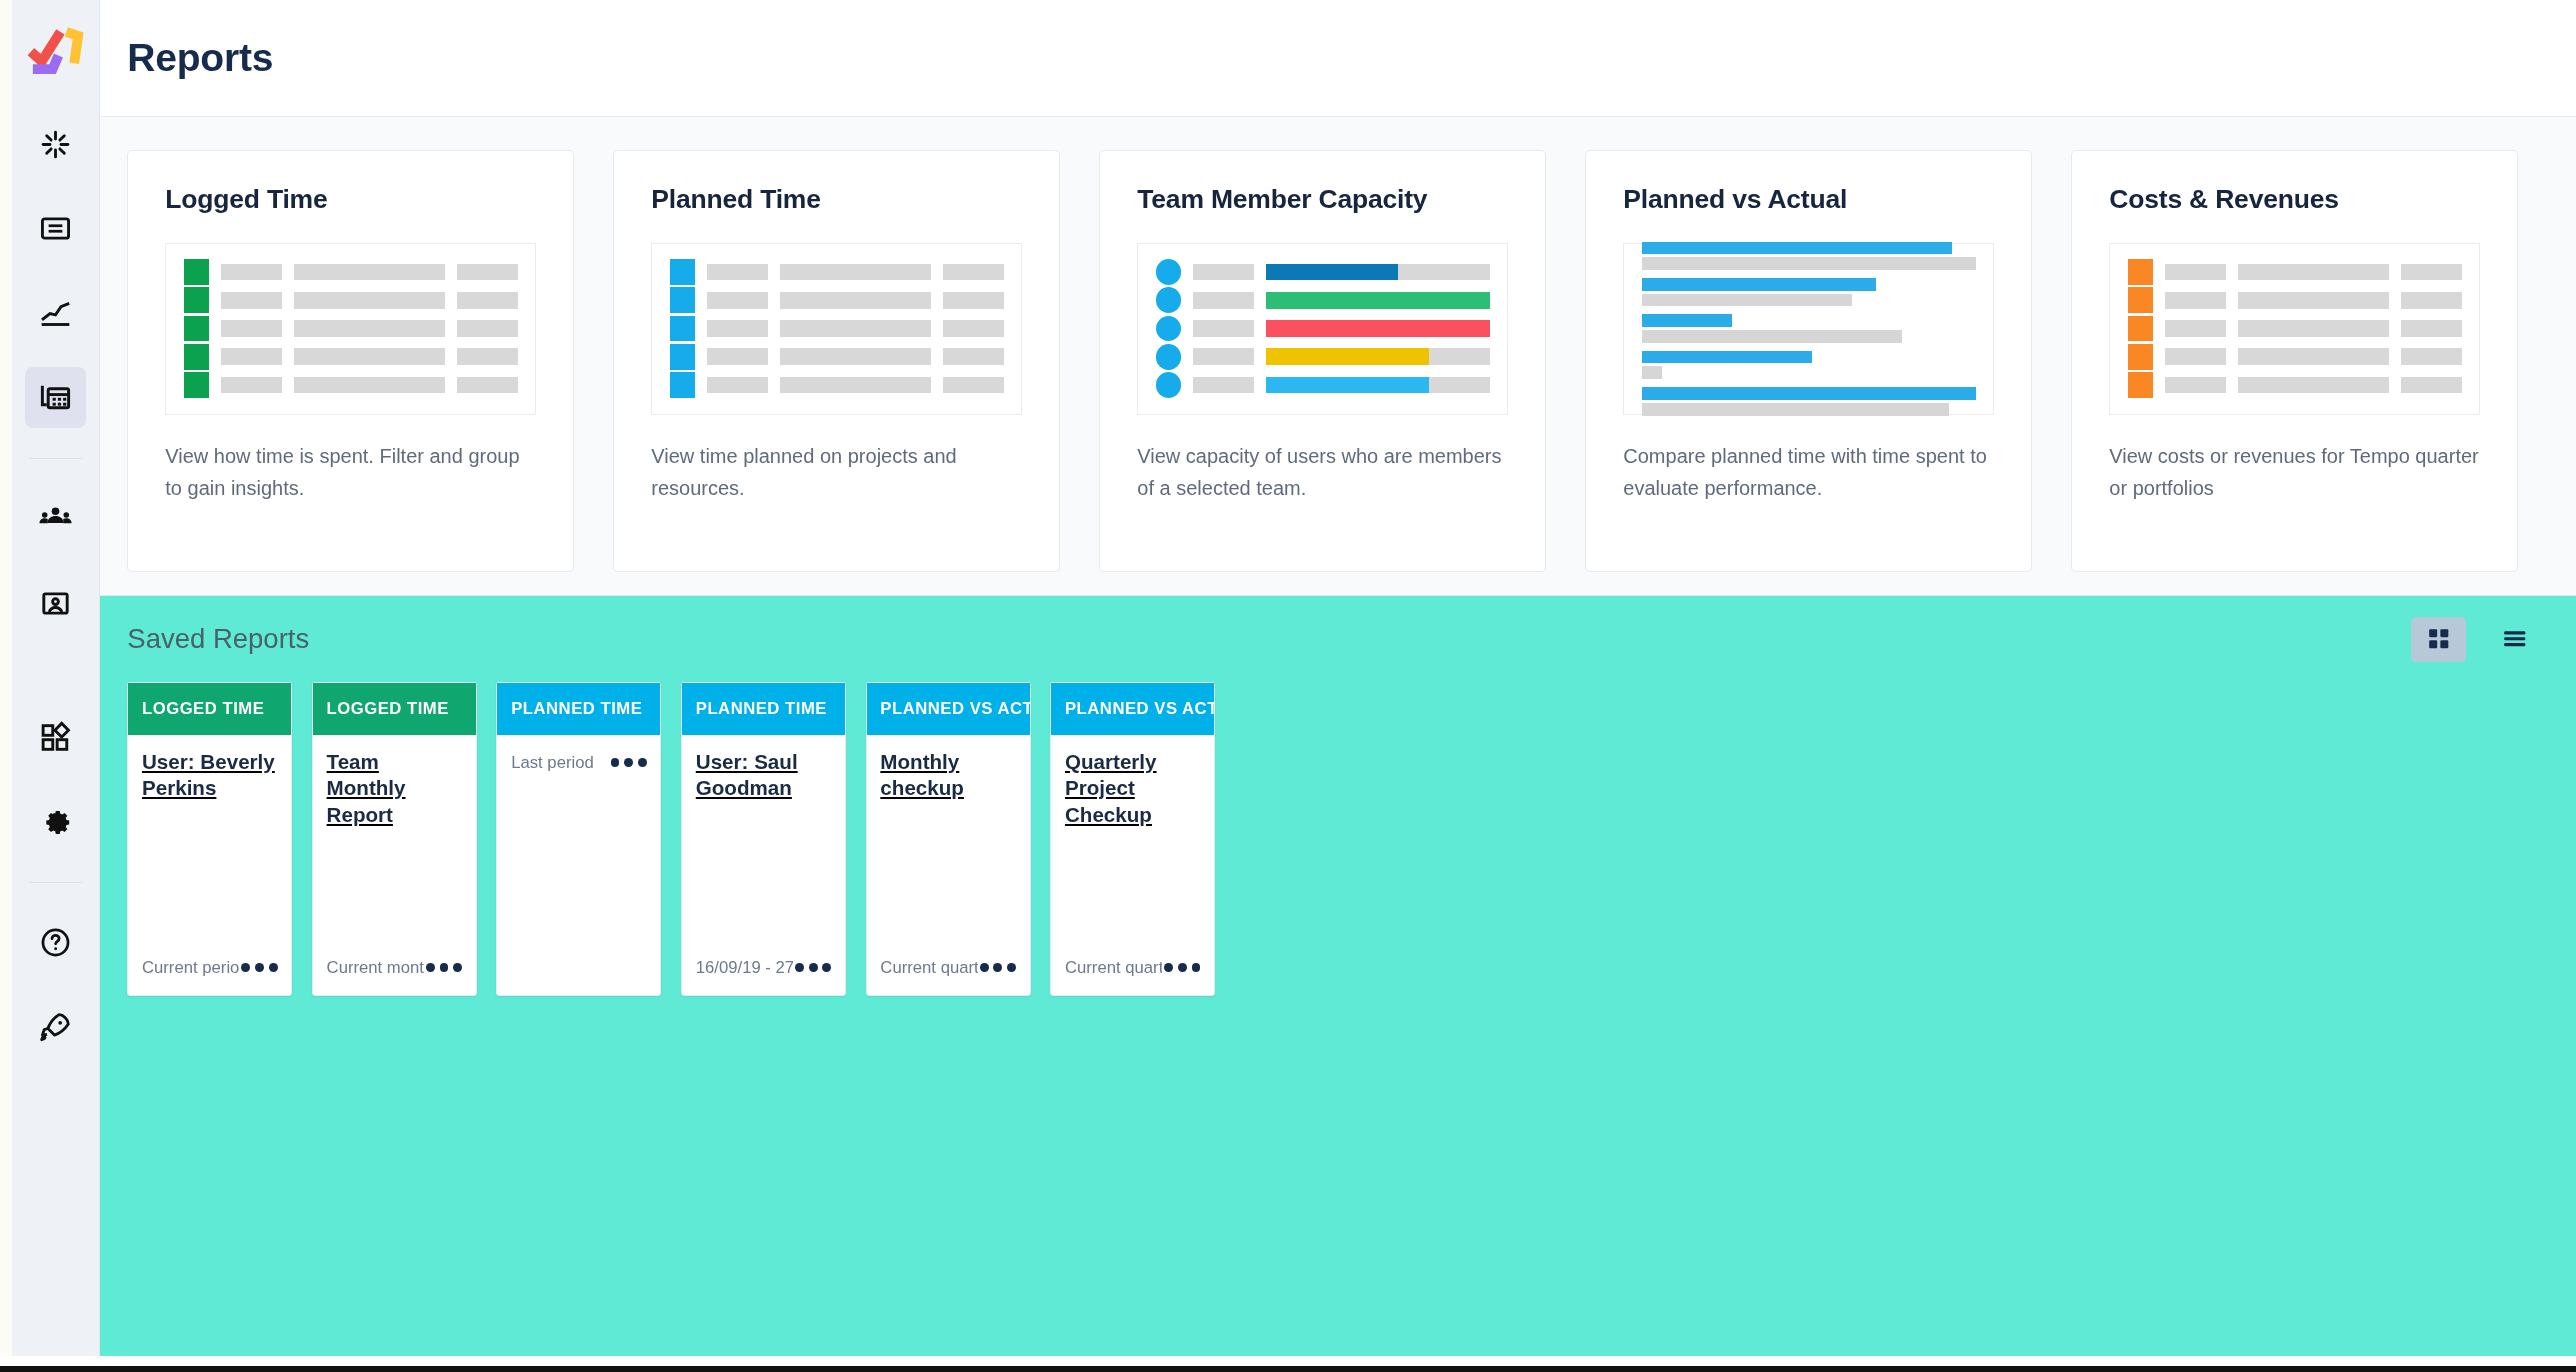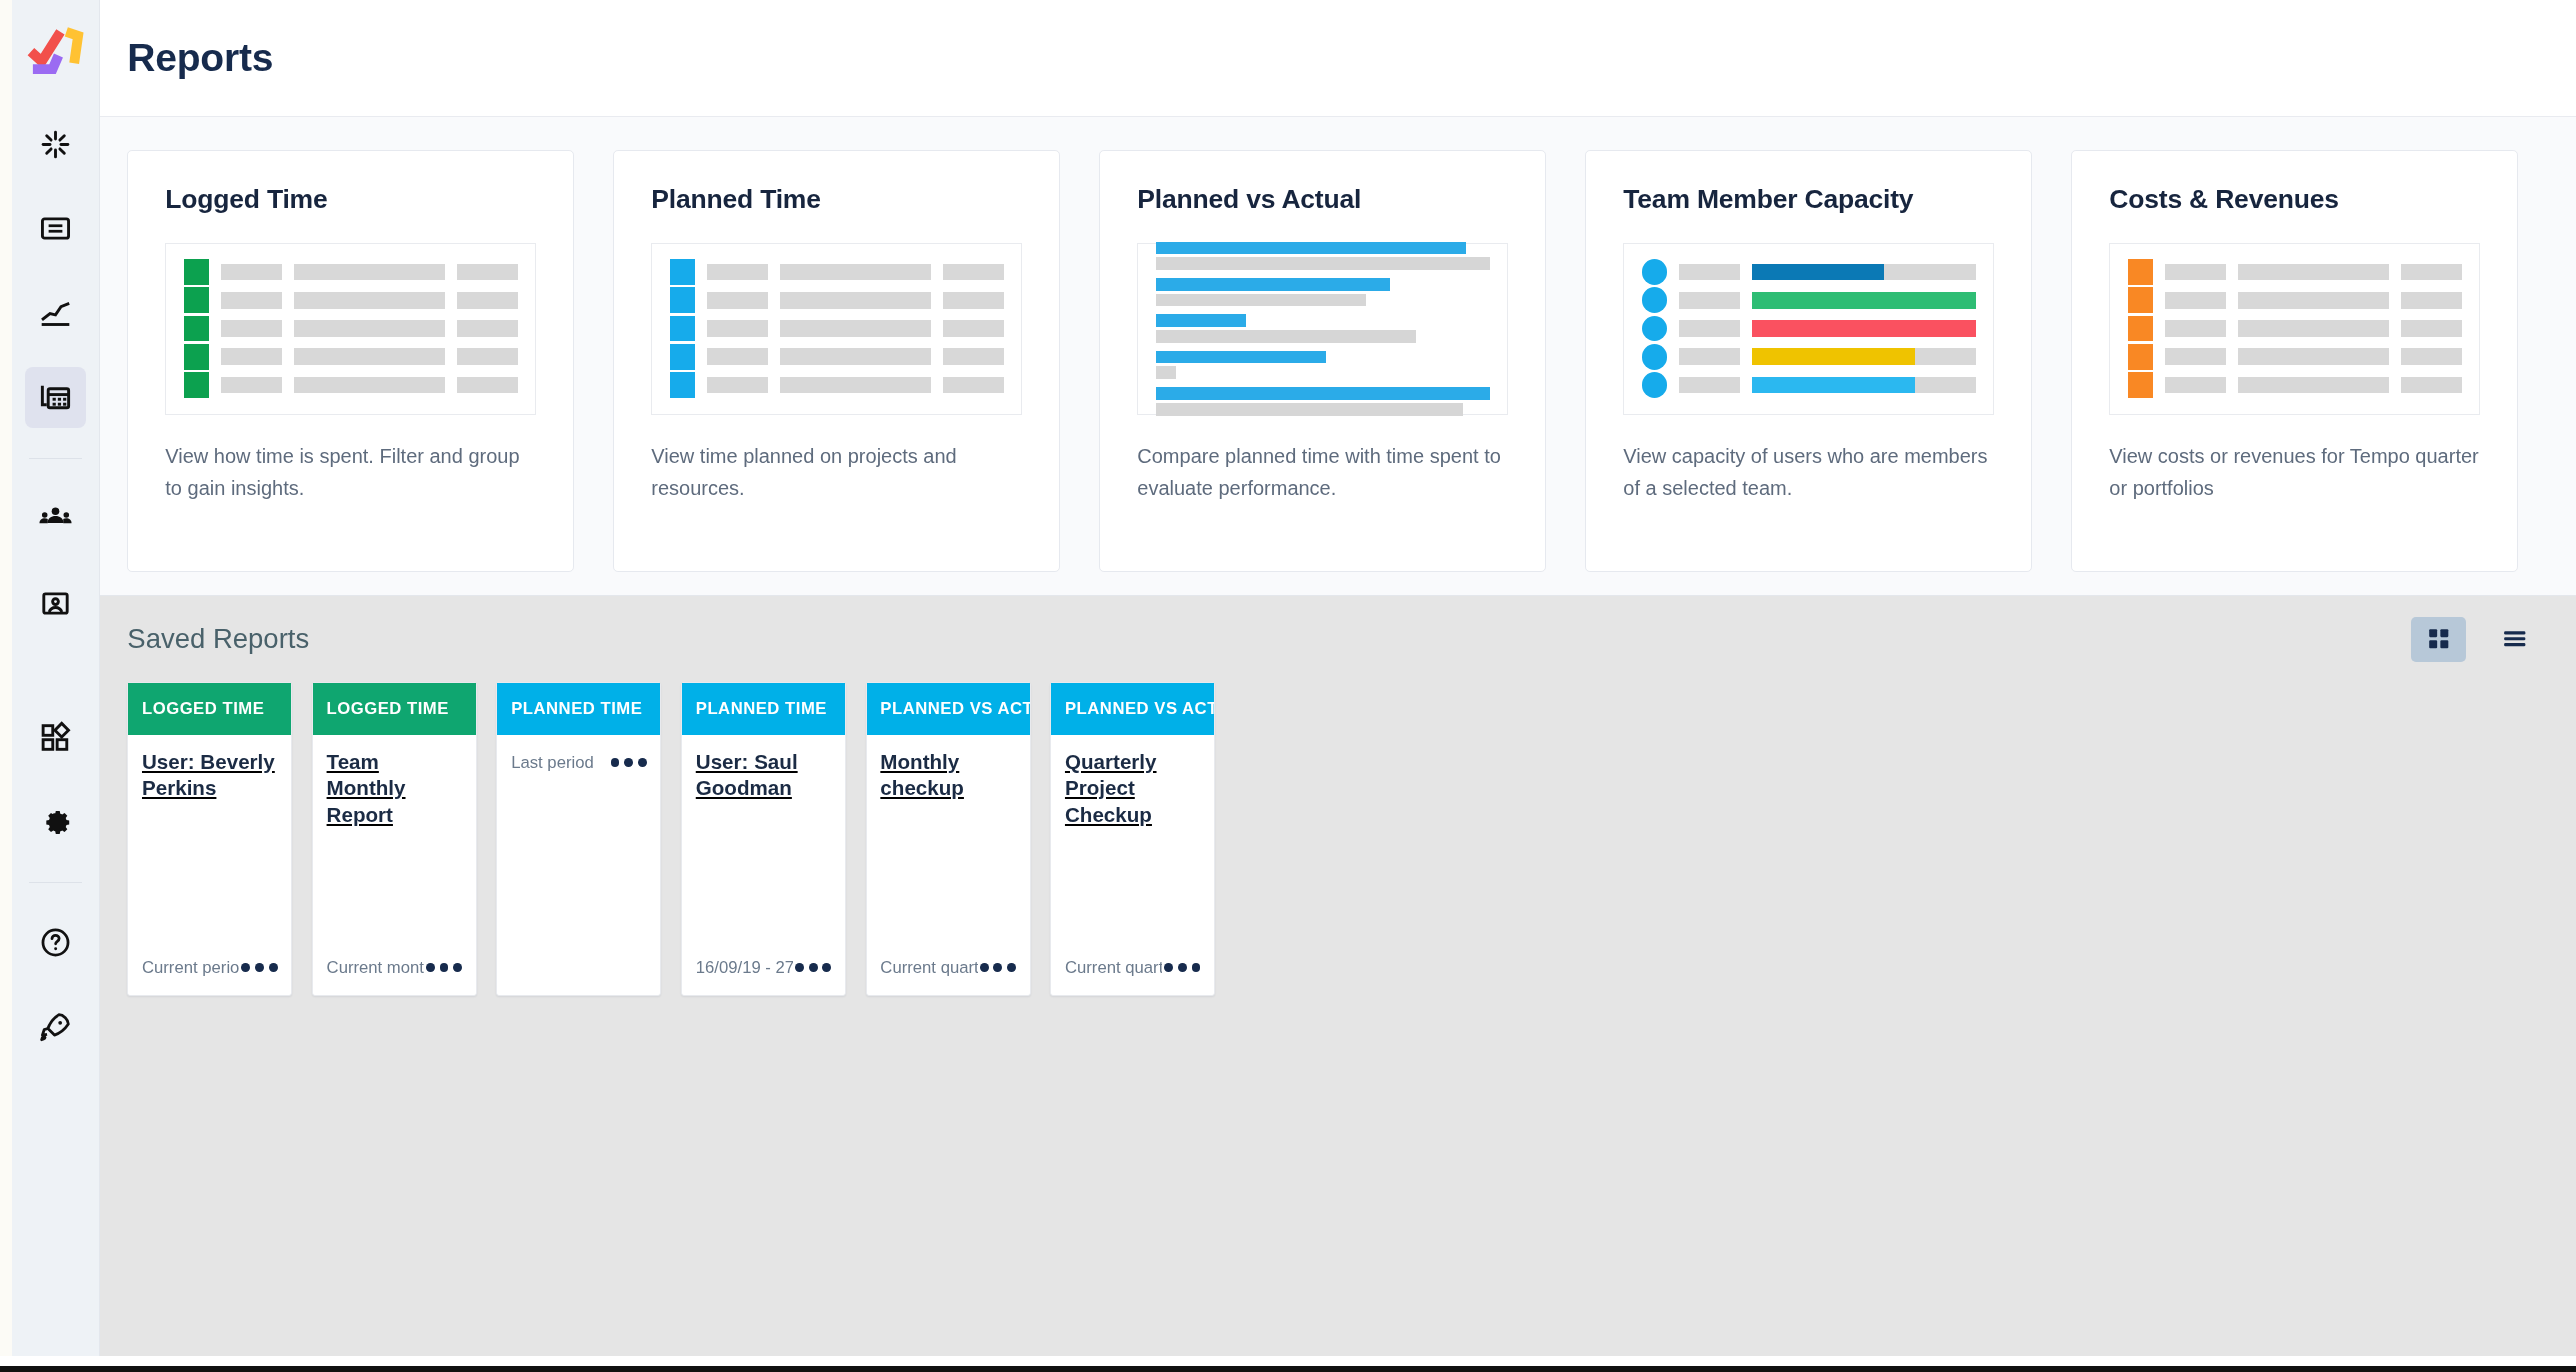--- a/index.html
+++ b/index.html
@@ -92,21 +92,21 @@
   .pvapair { display:flex; flex-direction:column; gap:2.9px; }
   .pvabar { height: 12.8px; }
   .pvabar.plan { background: #2BABE8; }
   .pvabar.act { background: #D6D6D6; }
 
   
   .captrack { flex: 1 1 auto; height: 16.7px; background:#D8D8D8; position: relative; }
   .capfill { height: 16.7px; position:absolute; left:0; top:0; }
 
   
-  .savedsection { flex: 1 1 auto; background:#e5e5e5; padding: 0 27.5px; position: relative; overflow:hidden; }
+  .savedsection { flex: 1 1 auto; background:#5eead4; padding: 0 27.5px; position: relative; overflow:hidden; }
   .savedhead {
     height: 86px; display:flex; align-items:center; justify-content:space-between;
   }
   .savedtitle { font-size: 27.5px; color:#49616A; font-weight: 400; }
   .viewtoggle { display:flex; align-items:center; gap: 21.6px; padding-right: 5.9px; }
   .vtbtn {
     width: 55px; height: 45px; border-radius:4.9px;
     display:flex; align-items:center; justify-content:center; cursor:pointer;
   }
   .vtbtn.active { background:#B7C8D8; }
@@ -360,20 +360,62 @@
                 <span class="bar b-c"></span>
               </div>
             <div class="trow">
                 <span class="sw" style="background:#16ABEB"></span>
                 <span class="bar b-a"></span>
                 <span class="bar b-b"></span>
                 <span class="bar b-c"></span>
               </div>
           </div>
           <div class="thumb-desc">View time planned on projects and resources.</div>
+        </div>
+
+        <div class="rcard">
+          <div class="rcard-title">Team Member Capacity</div>
+          <div class="thumb">
+            <div class="trow">
+                <span class="sw circ" style="background:#16ABEB"></span>
+                <span class="bar b-a"></span>
+                <span class="captrack">
+                  <span class="capfill" style="width:59%;background:#0B79B5"></span>
+                </span>
+              </div>
+            <div class="trow">
+                <span class="sw circ" style="background:#16ABEB"></span>
+                <span class="bar b-a"></span>
+                <span class="captrack">
+                  <span class="capfill" style="width:100%;background:#2EBD74"></span>
+                </span>
+              </div>
+            <div class="trow">
+                <span class="sw circ" style="background:#16ABEB"></span>
+                <span class="bar b-a"></span>
+                <span class="captrack">
+                  <span class="capfill" style="width:100%;background:#FA5160"></span>
+                </span>
+              </div>
+            <div class="trow">
+                <span class="sw circ" style="background:#16ABEB"></span>
+                <span class="bar b-a"></span>
+                <span class="captrack">
+                  <span class="capfill" style="width:73%;background:#EFC300"></span>
+                </span>
+              </div>
+            <div class="trow">
+                <span class="sw circ" style="background:#16ABEB"></span>
+                <span class="bar b-a"></span>
+                <span class="captrack">
+                  <span class="capfill" style="width:73%;background:#2BB8F0"></span>
+                </span>
+              </div>
+          </div>
+          <div class="thumb-desc">View capacity of users who are members of a selected team.</div>
         </div>
 
         <div class="rcard">
           <div class="rcard-title">Planned vs Actual</div>
           <div class="thumb">
             <div class="pva">
               <div class="pvapair">
                   <span class="pvabar plan" style="width:93%"></span>
                   <span class="pvabar act" style="width:100%"></span>
                 </div>
@@ -392,62 +434,20 @@
               <div class="pvapair">
                   <span class="pvabar plan" style="width:100%"></span>
                   <span class="pvabar act" style="width:92%"></span>
                 </div>
             </div>
           </div>
           <div class="thumb-desc">Compare planned time with time spent to evaluate performance.</div>
         </div>
 
         <div class="rcard">
-          <div class="rcard-title">Team Member Capacity</div>
-          <div class="thumb">
-            <div class="trow">
-                <span class="sw circ" style="background:#16ABEB"></span>
-                <span class="bar b-a"></span>
-                <span class="captrack">
-                  <span class="capfill" style="width:59%;background:#0B79B5"></span>
-                </span>
-              </div>
-            <div class="trow">
-                <span class="sw circ" style="background:#16ABEB"></span>
-                <span class="bar b-a"></span>
-                <span class="captrack">
-                  <span class="capfill" style="width:100%;background:#2EBD74"></span>
-                </span>
-              </div>
-            <div class="trow">
-                <span class="sw circ" style="background:#16ABEB"></span>
-                <span class="bar b-a"></span>
-                <span class="captrack">
-                  <span class="capfill" style="width:100%;background:#FA5160"></span>
-                </span>
-              </div>
-            <div class="trow">
-                <span class="sw circ" style="background:#16ABEB"></span>
-                <span class="bar b-a"></span>
-                <span class="captrack">
-                  <span class="capfill" style="width:73%;background:#EFC300"></span>
-                </span>
-              </div>
-            <div class="trow">
-                <span class="sw circ" style="background:#16ABEB"></span>
-                <span class="bar b-a"></span>
-                <span class="captrack">
-                  <span class="capfill" style="width:73%;background:#2BB8F0"></span>
-                </span>
-              </div>
-          </div>
-          <div class="thumb-desc">View capacity of users who are members of a selected team.</div>
-        </div>
-
-        <div class="rcard">
           <div class="rcard-title">Costs &amp; Revenues</div>
           <div class="thumb">
             <div class="trow">
                 <span class="sw" style="background:#F98824"></span>
                 <span class="bar b-a"></span>
                 <span class="bar b-b"></span>
                 <span class="bar b-c"></span>
               </div>
             <div class="trow">
                 <span class="sw" style="background:#F98824"></span>

